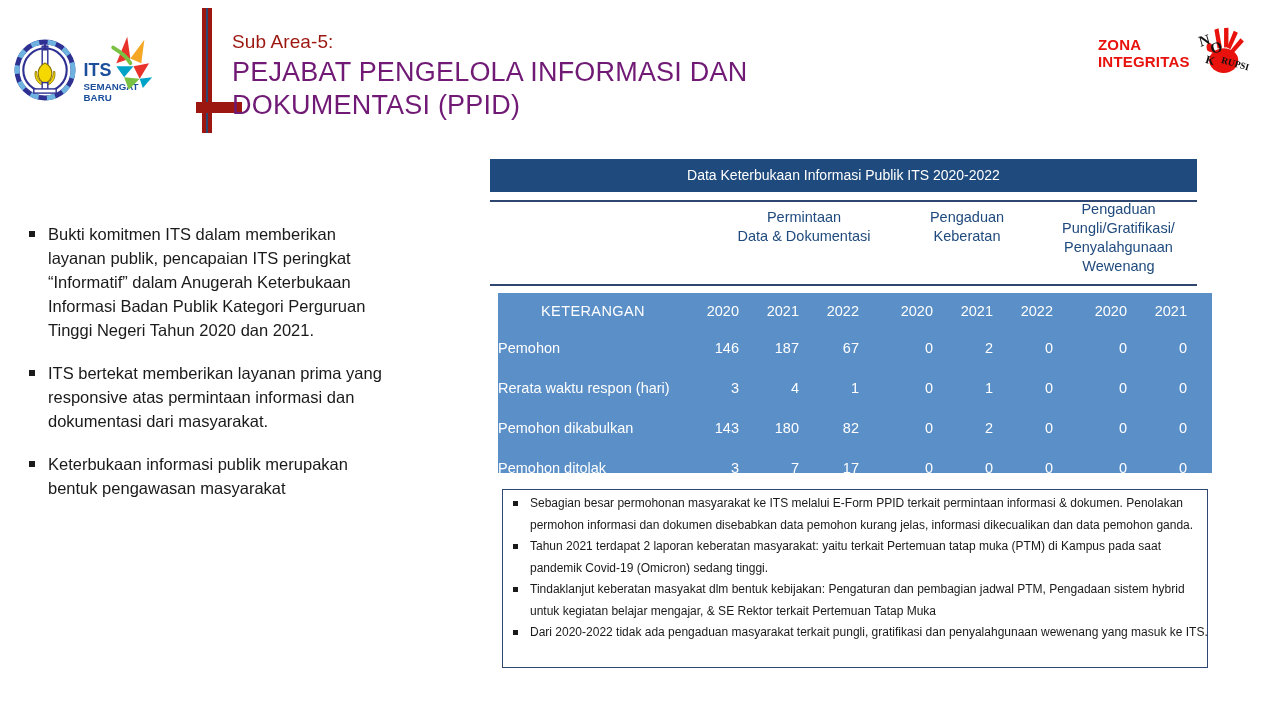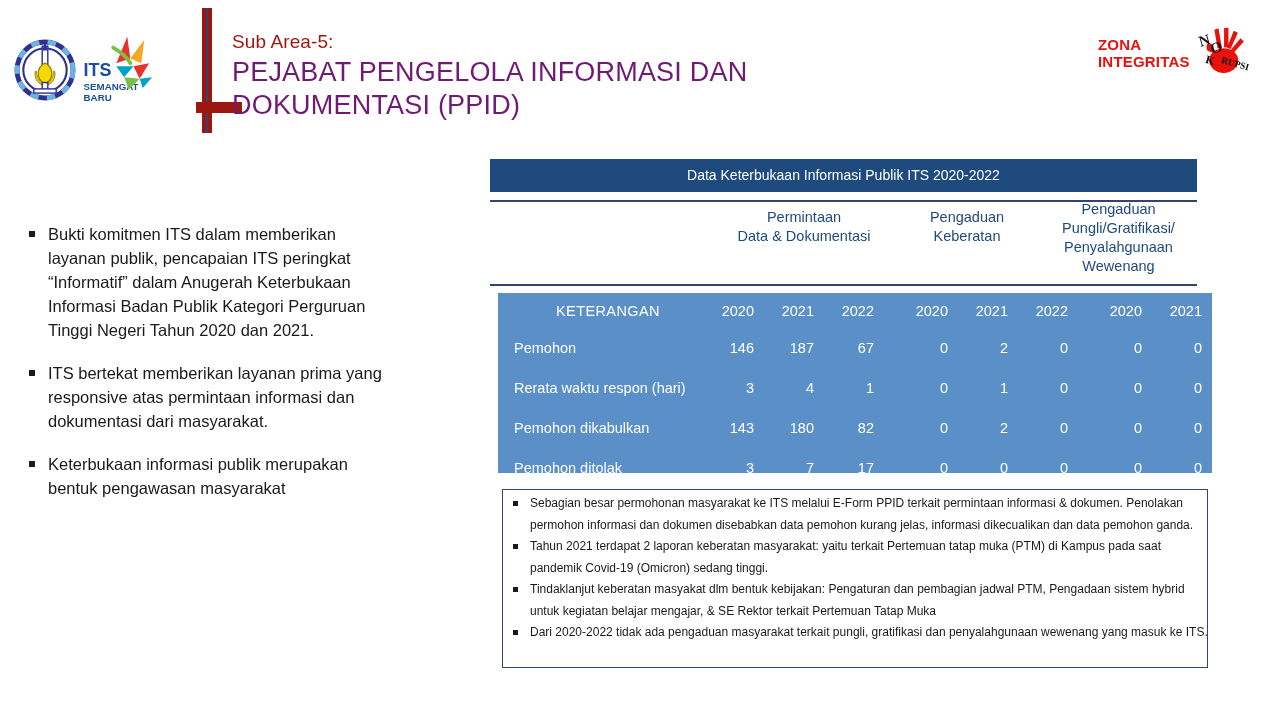--- a/index.html
+++ b/index.html
@@ -199,26 +199,25 @@
     height: 40px;
     vertical-align: middle;
   }
   #data-table thead th {
     font-weight: normal;
     height: 35px;
   }
   #data-table .c-label {
     width: 190px;
     text-align: left;
-    padding-left: 16px;
     font-weight: normal;
   }
   #data-table thead .c-label {
     text-align: center;
-    padding-left: 15px;
+    padding-left: 0;
     letter-spacing: 0.4px;
   }
   #data-table .c-num {
     width: 51px;
     text-align: right;
     padding-right: 9px;
   }
   #data-table .gap {
     width: 14px;
   }

